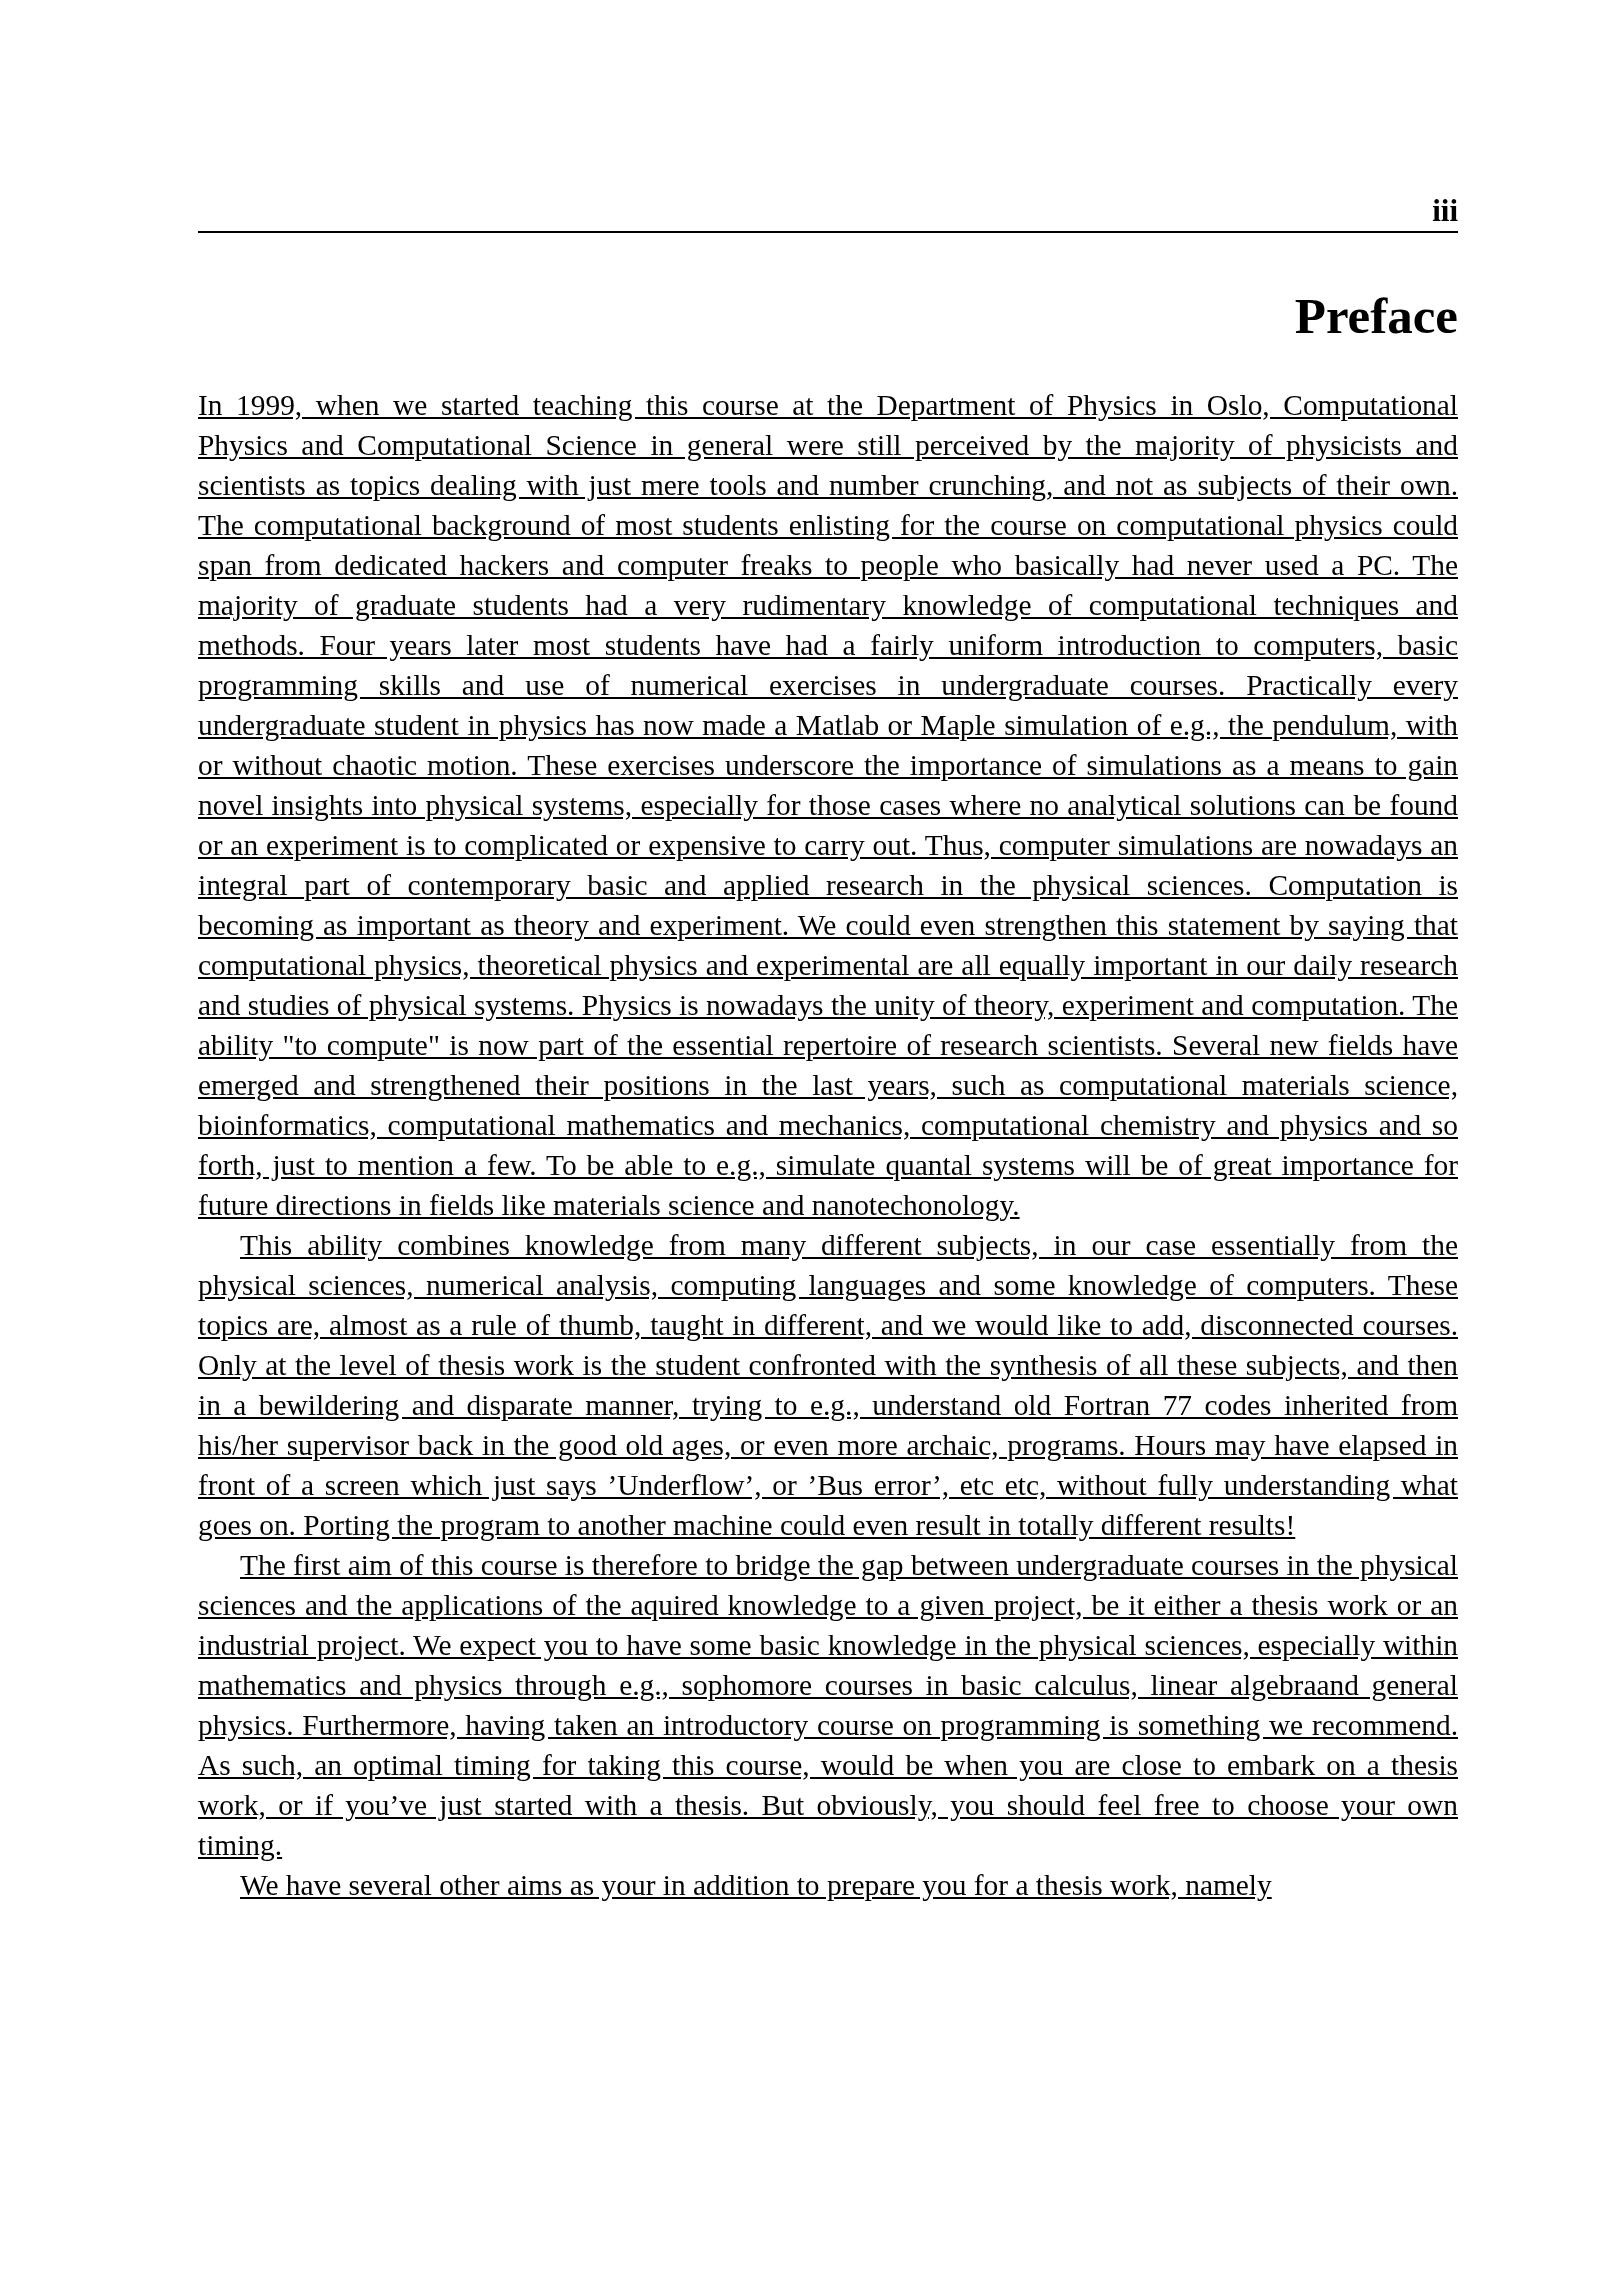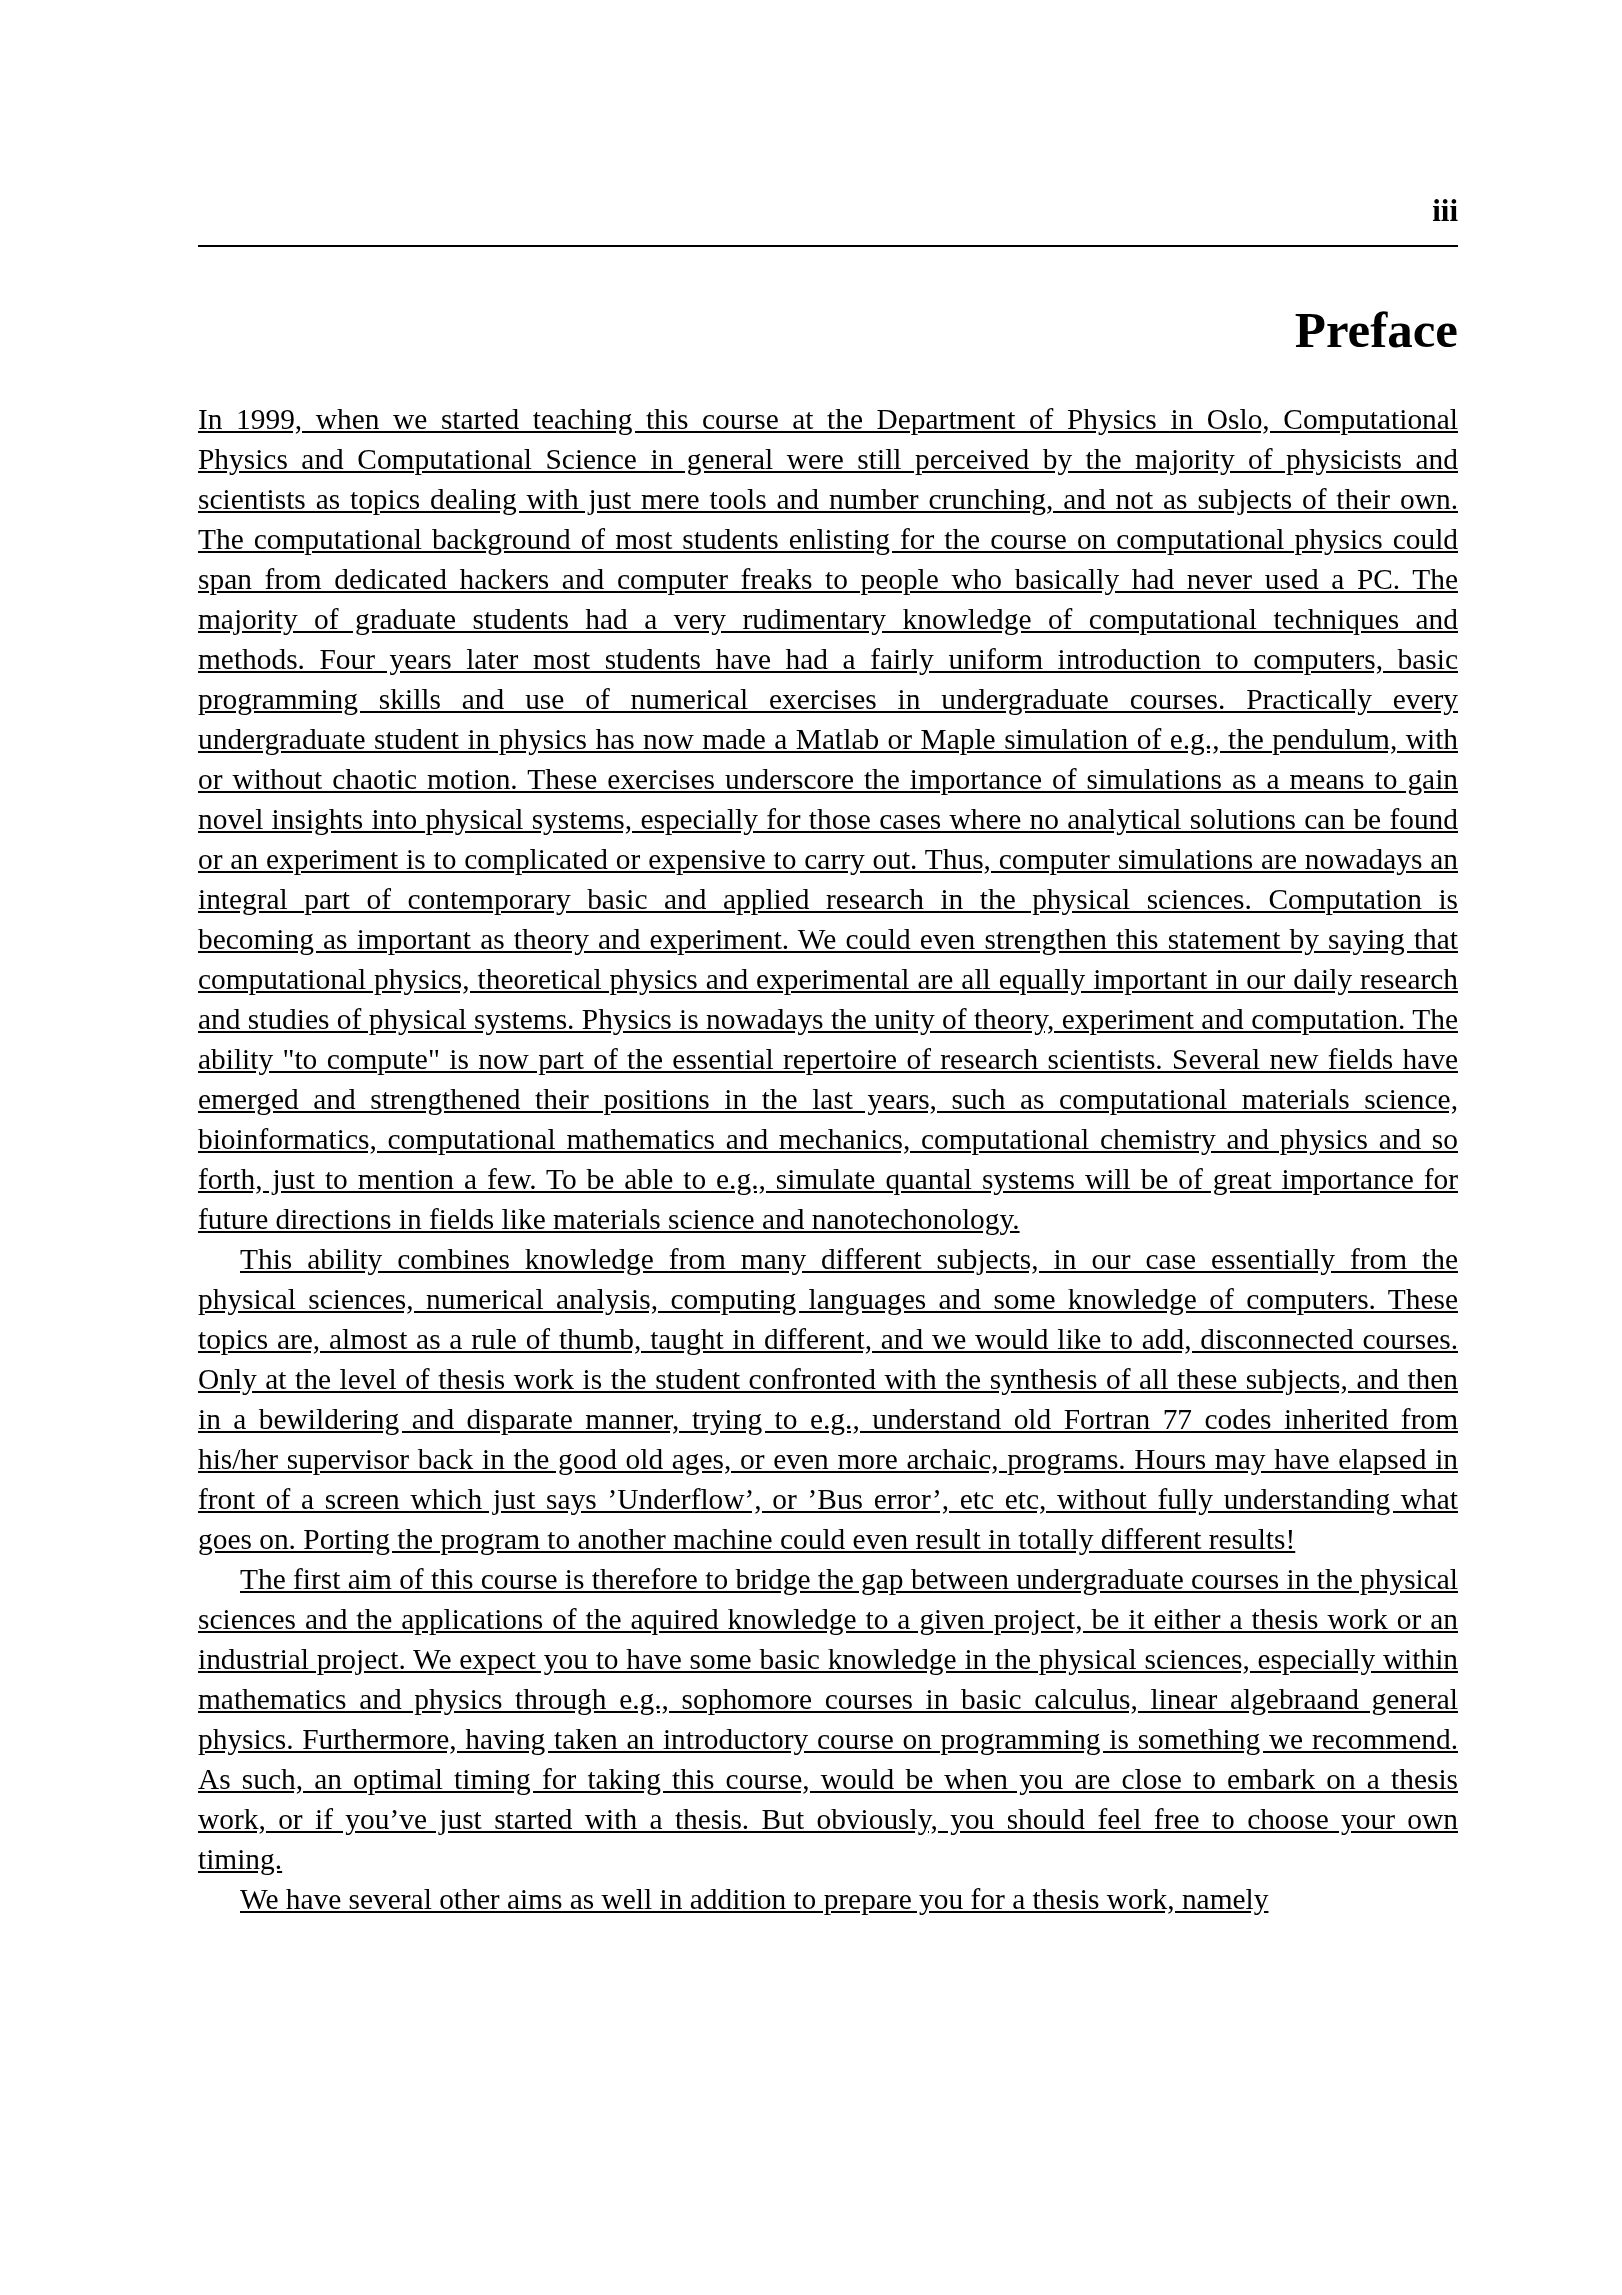--- a/index.html
+++ b/index.html
@@ -21,21 +21,21 @@
     position: absolute;
     left: 198px;
     top: 195px;
     width: 1260px;
   }
   .page-header {
     text-align: right;
     font-weight: bold;
     font-size: 31px;
     line-height: 1;
-    padding-bottom: 19px;
+    padding-bottom: 5px;
     border-bottom: 2.6px solid #000000;
   }
   .page-title {
     font-size: 51px;
     font-weight: bold;
     margin: 58px 0 43px 0;
     line-height: 1;
     text-align: right;
   }
   .body-text {
@@ -62,18 +62,18 @@
     <header class="page-header">
       <span class="page-number">iii</span>
     </header>
 
     <h1 class="page-title">Preface</h1>
 
     <main class="body-text">
       <p>In 1999, when we started teaching this course at the Department of Physics in Oslo, Computational Physics and Computational Science in general were still perceived by the majority of physicists and scientists as topics dealing with just mere tools and number crunching, and not as subjects of their own. The computational background of most students enlisting for the course on computational physics could span from dedicated hackers and computer freaks to people who basically had never used a PC. The majority of graduate students had a very rudimentary knowledge of computational techniques and methods. Four years later most students have had a fairly uniform introduction to computers, basic programming skills and use of numerical exercises in undergraduate courses. Practically every undergraduate student in physics has now made a Matlab or Maple simulation of e.g., the pendulum, with or without chaotic motion. These exercises underscore the importance of simulations as a means to gain novel insights into physical systems, especially for those cases where no analytical solutions can be found or an experiment is to complicated or expensive to carry out. Thus, computer simulations are nowadays an integral part of contemporary basic and applied research in the physical sciences. Computation is becoming as important as theory and experiment. We could even strengthen this statement by saying that computational physics, theoretical physics and experimental are all equally important in our daily research and studies of physical systems. Physics is nowadays the unity of theory, experiment and computation. The ability "to compute" is now part of the essential repertoire of research scientists. Several new fields have emerged and strengthened their positions in the last years, such as computational materials science, bioinformatics, computational mathematics and mechanics, computational chemistry and physics and so forth, just to mention a few. To be able to e.g., simulate quantal systems will be of great importance for future directions in fields like materials science and nanotechonology.</p>
       <p class="indent">This ability combines knowledge from many different subjects, in our case essentially from the physical sciences, numerical analysis, computing languages and some knowledge of computers. These topics are, almost as a rule of thumb, taught in different, and we would like to add, disconnected courses. Only at the level of thesis work is the student confronted with the synthesis of all these subjects, and then in a bewildering and disparate manner, trying to e.g., understand old Fortran 77 codes inherited from his/her supervisor back in the good old ages, or even more archaic, programs. Hours may have elapsed in front of a screen which just says ’Underflow’, or ’Bus error’, etc etc, without fully understanding what goes on. Porting the program to another machine could even result in totally different results!</p>
       <p class="indent">The first aim of this course is therefore to bridge the gap between undergraduate courses in the physical sciences and the applications of the aquired knowledge to a given project, be it either a thesis work or an industrial project. We expect you to have some basic knowledge in the physical sciences, especially within mathematics and physics through e.g., sophomore courses in basic calculus, linear algebraand general physics. Furthermore, having taken an introductory course on programming is something we recommend. As such, an optimal timing for taking this course, would be when you are close to embark on a thesis work, or if you’ve just started with a thesis. But obviously, you should feel free to choose your own timing.</p>
-      <p class="indent">We have several other aims as well in addition to prepare you for a thesis work, namely</p>
+      <p class="indent">We have several other aims as your in addition to prepare you for a thesis work, namely</p>
     </main>
 
   </div>
 </div>
 
 
 </body></html>

